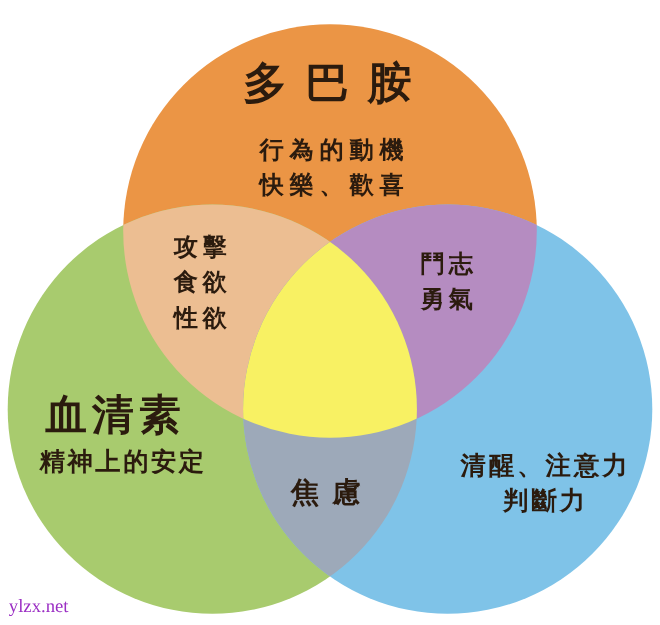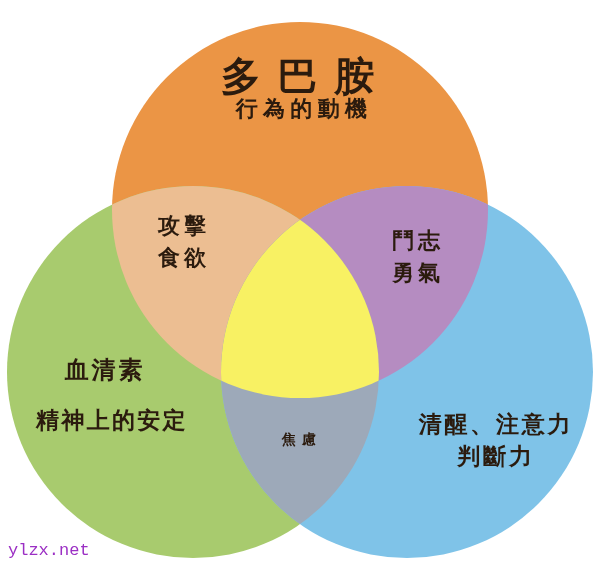--- a/index.html
+++ b/index.html
@@ -32,21 +32,21 @@
   .title-top {
     font-size: 40px;
     letter-spacing: 0.42em;
     line-height: 1;
   }
   .sub-top {
     font-size: 22px;
     letter-spacing: 0.24em;
   }
   .title-left {
-    font-size: 24px;
+    font-size: 38px;
     letter-spacing: 0.12em;
     line-height: 1;
   }
   .sub-left {
     font-size: 23px;
     letter-spacing: 0.1em;
   }
   .title-right {
     font-size: 31px;
     letter-spacing: 0.1em;
@@ -56,28 +56,28 @@
     font-size: 23px;
     letter-spacing: 0.12em;
     margin-left: 20px;
   }
   .overlap-label {
     font-size: 22px;
     letter-spacing: 0.18em;
     line-height: 1.45;
   }
   .anxiety-label {
-    font-size: 14px;
+    font-size: 26px;
     letter-spacing: 0.45em;
   }
   .watermark {
     position: absolute;
     left: 8px;
     top: 541px;
-    font-family: Liberation Mono, monospace;
+    font-family: Liberation Serif, serif;
     font-size: 17px;
     font-weight: normal;
     color: #9b2fc4;
   }
 </style>
 </head>
 <body>
 
 <div class="stage">
 
@@ -102,30 +102,32 @@
 
     <g clip-path="url(#clipLeft)">
       <circle cx="407" cy="372" r="186" fill="#9da9b9"></circle>
       <g clip-path="url(#clipTop)">
         <circle cx="407" cy="372" r="186" fill="#f8f163"></circle>
       </g>
     </g>
   </svg>
 
   <div class="label title-top" style="left:306px; top:56px;">多巴胺</div>
-  <div class="label sub-top" style="left:304px; top:93px;text-align:right;">
+  <div class="label sub-top" style="left:304px; top:122px;text-align:right;">
     <div>行為的動機</div>
+    <div>快樂、歡喜</div>
   </div>
 
   <div class="label overlap-label" style="left:184px; top:210px;">
     <div>攻擊</div>
     <div>食欲</div>
+    <div>性欲</div>
   </div>
 
-  <div class="label overlap-label" style="left:418px; top:225px;">
+  <div class="label overlap-label" style="left:408px; top:225px;">
     <div>鬥志</div>
     <div>勇氣</div>
   </div>
 
   <div class="label title-left" style="left:105px; top:358px;">血清素</div>
   <div class="label sub-left" style="left:112px; top:404px;">精神上的安定</div>
 
   <div class="label sub-right" style="left:476px; top:408px;">
     <div>清醒、注意力</div>
     <div>判斷力</div>

